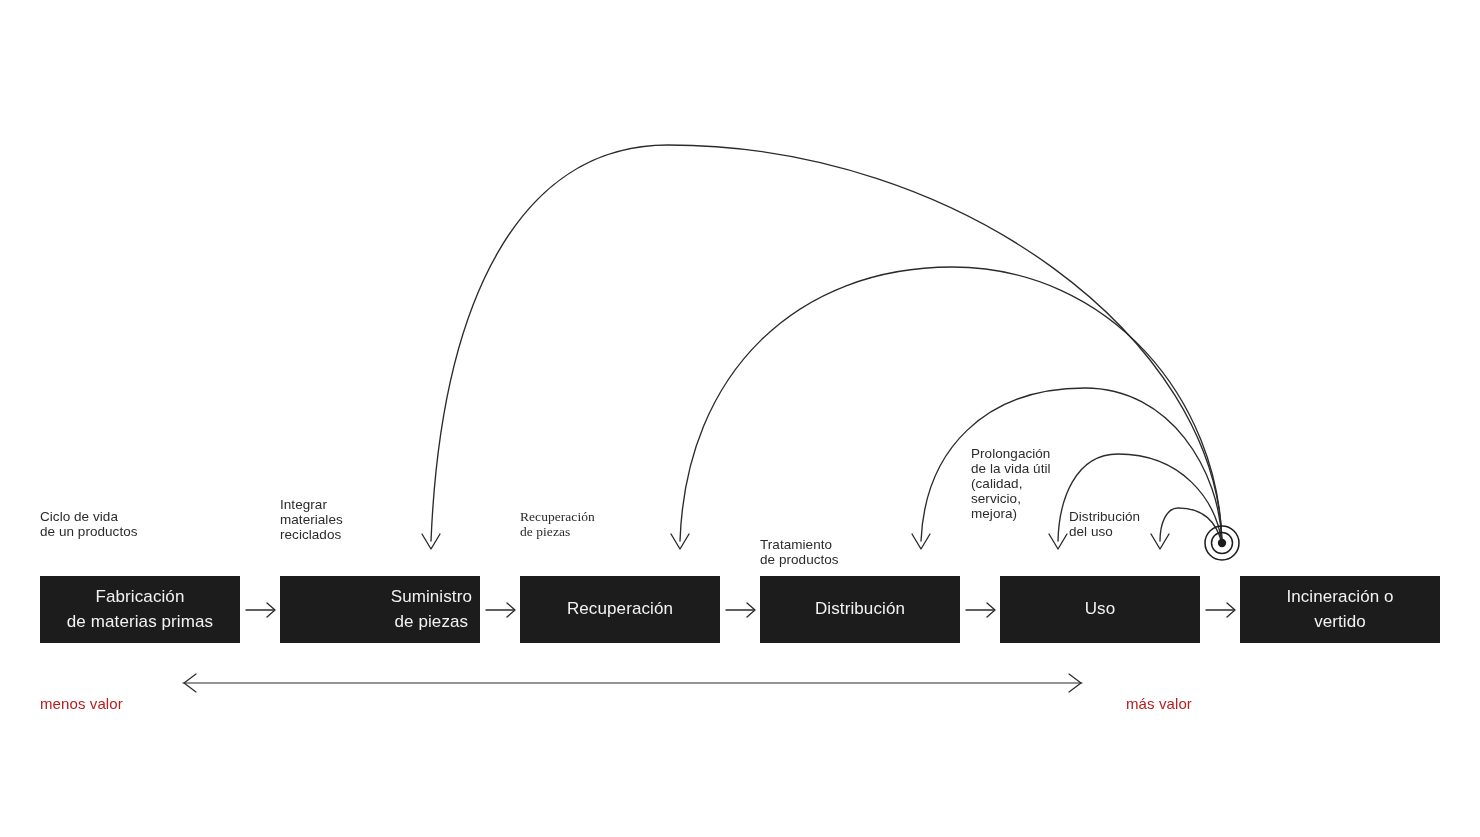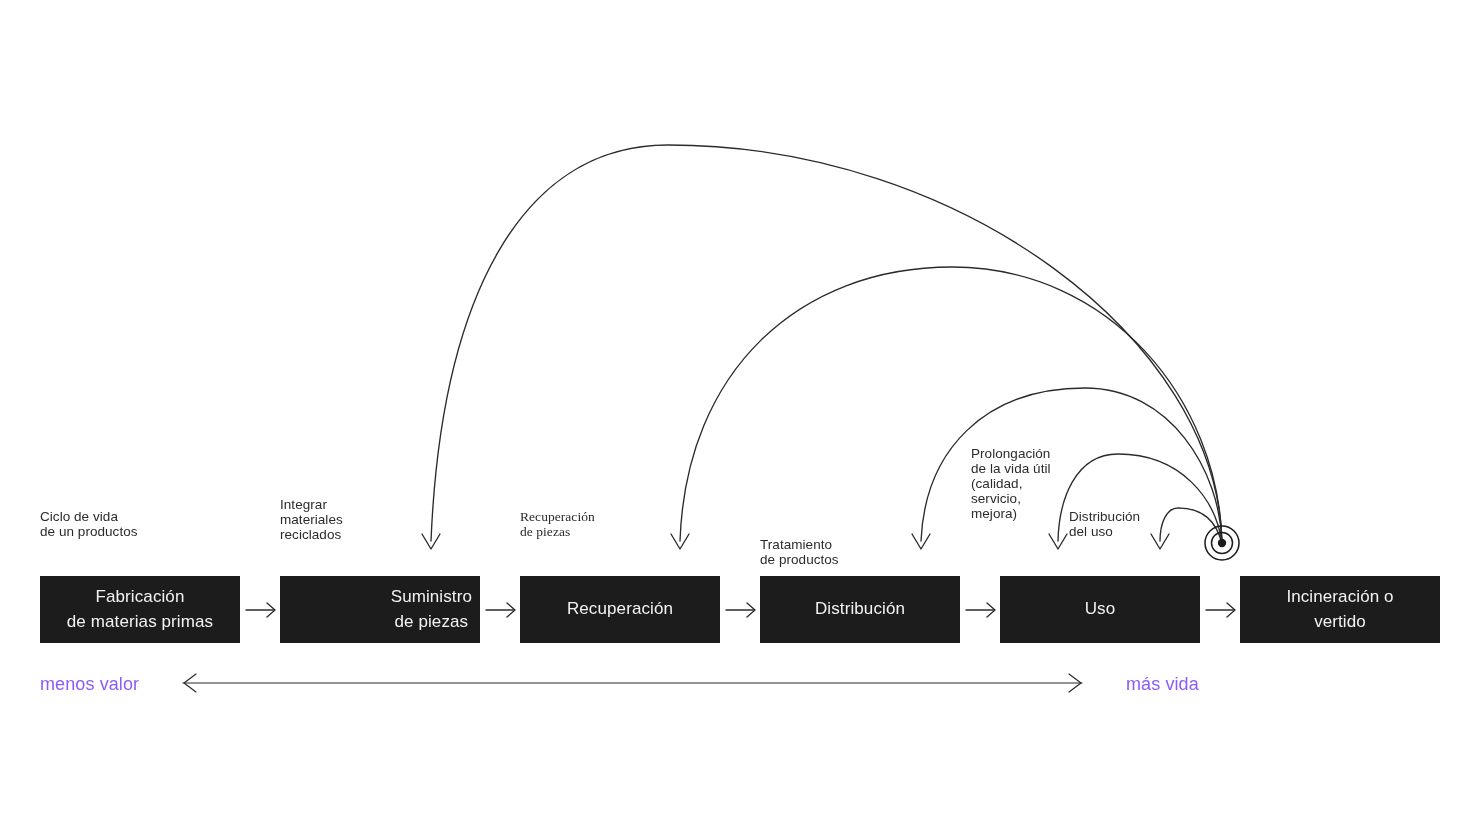--- a/index.html
+++ b/index.html
@@ -48,24 +48,25 @@
   .ann {
     position: absolute;
     font-size: 13.5px;
     line-height: 15px;
     color: #2b2b2b;
     white-space: pre-line;
     letter-spacing: 0.05px;
   }
   .axis-label {
     position: absolute;
-    font-size: 18px;
-    color: #8b5cf6;
+    font-size: 15px;
+    color: #b91c1c;
     letter-spacing: 0.1px;
     white-space: nowrap;
+    margin-top: 21px;
   }
 </style>
 </head>
 <body>
 
 <div id="canvas">
 
   <svg id="diagram-svg" viewBox="0 0 1480 837" xmlns="http://www.w3.org/2000/svg">
 
     <g fill="none" stroke="#2b2b2b" stroke-width="1.35" stroke-linecap="round">
@@ -159,15 +160,15 @@
   </div>
   <div class="stage-box" style="left:1240px; top:576px; width:200px; height:67px;">
     <span class="stage-label">Incineración o
 vertido</span>
   </div>
   <div class="stage-box" style="left:1000px; top:576px; width:200px; height:67px;">
     <span class="stage-label">Uso</span>
   </div>
 
   <div class="axis-label" style="left:40px; top:674px;">menos valor</div>
-  <div class="axis-label" style="left:1126px; top:674px;">más vida</div>
+  <div class="axis-label" style="left:1126px; top:674px;">más valor</div>
 
 </div>
 
 </body></html>

